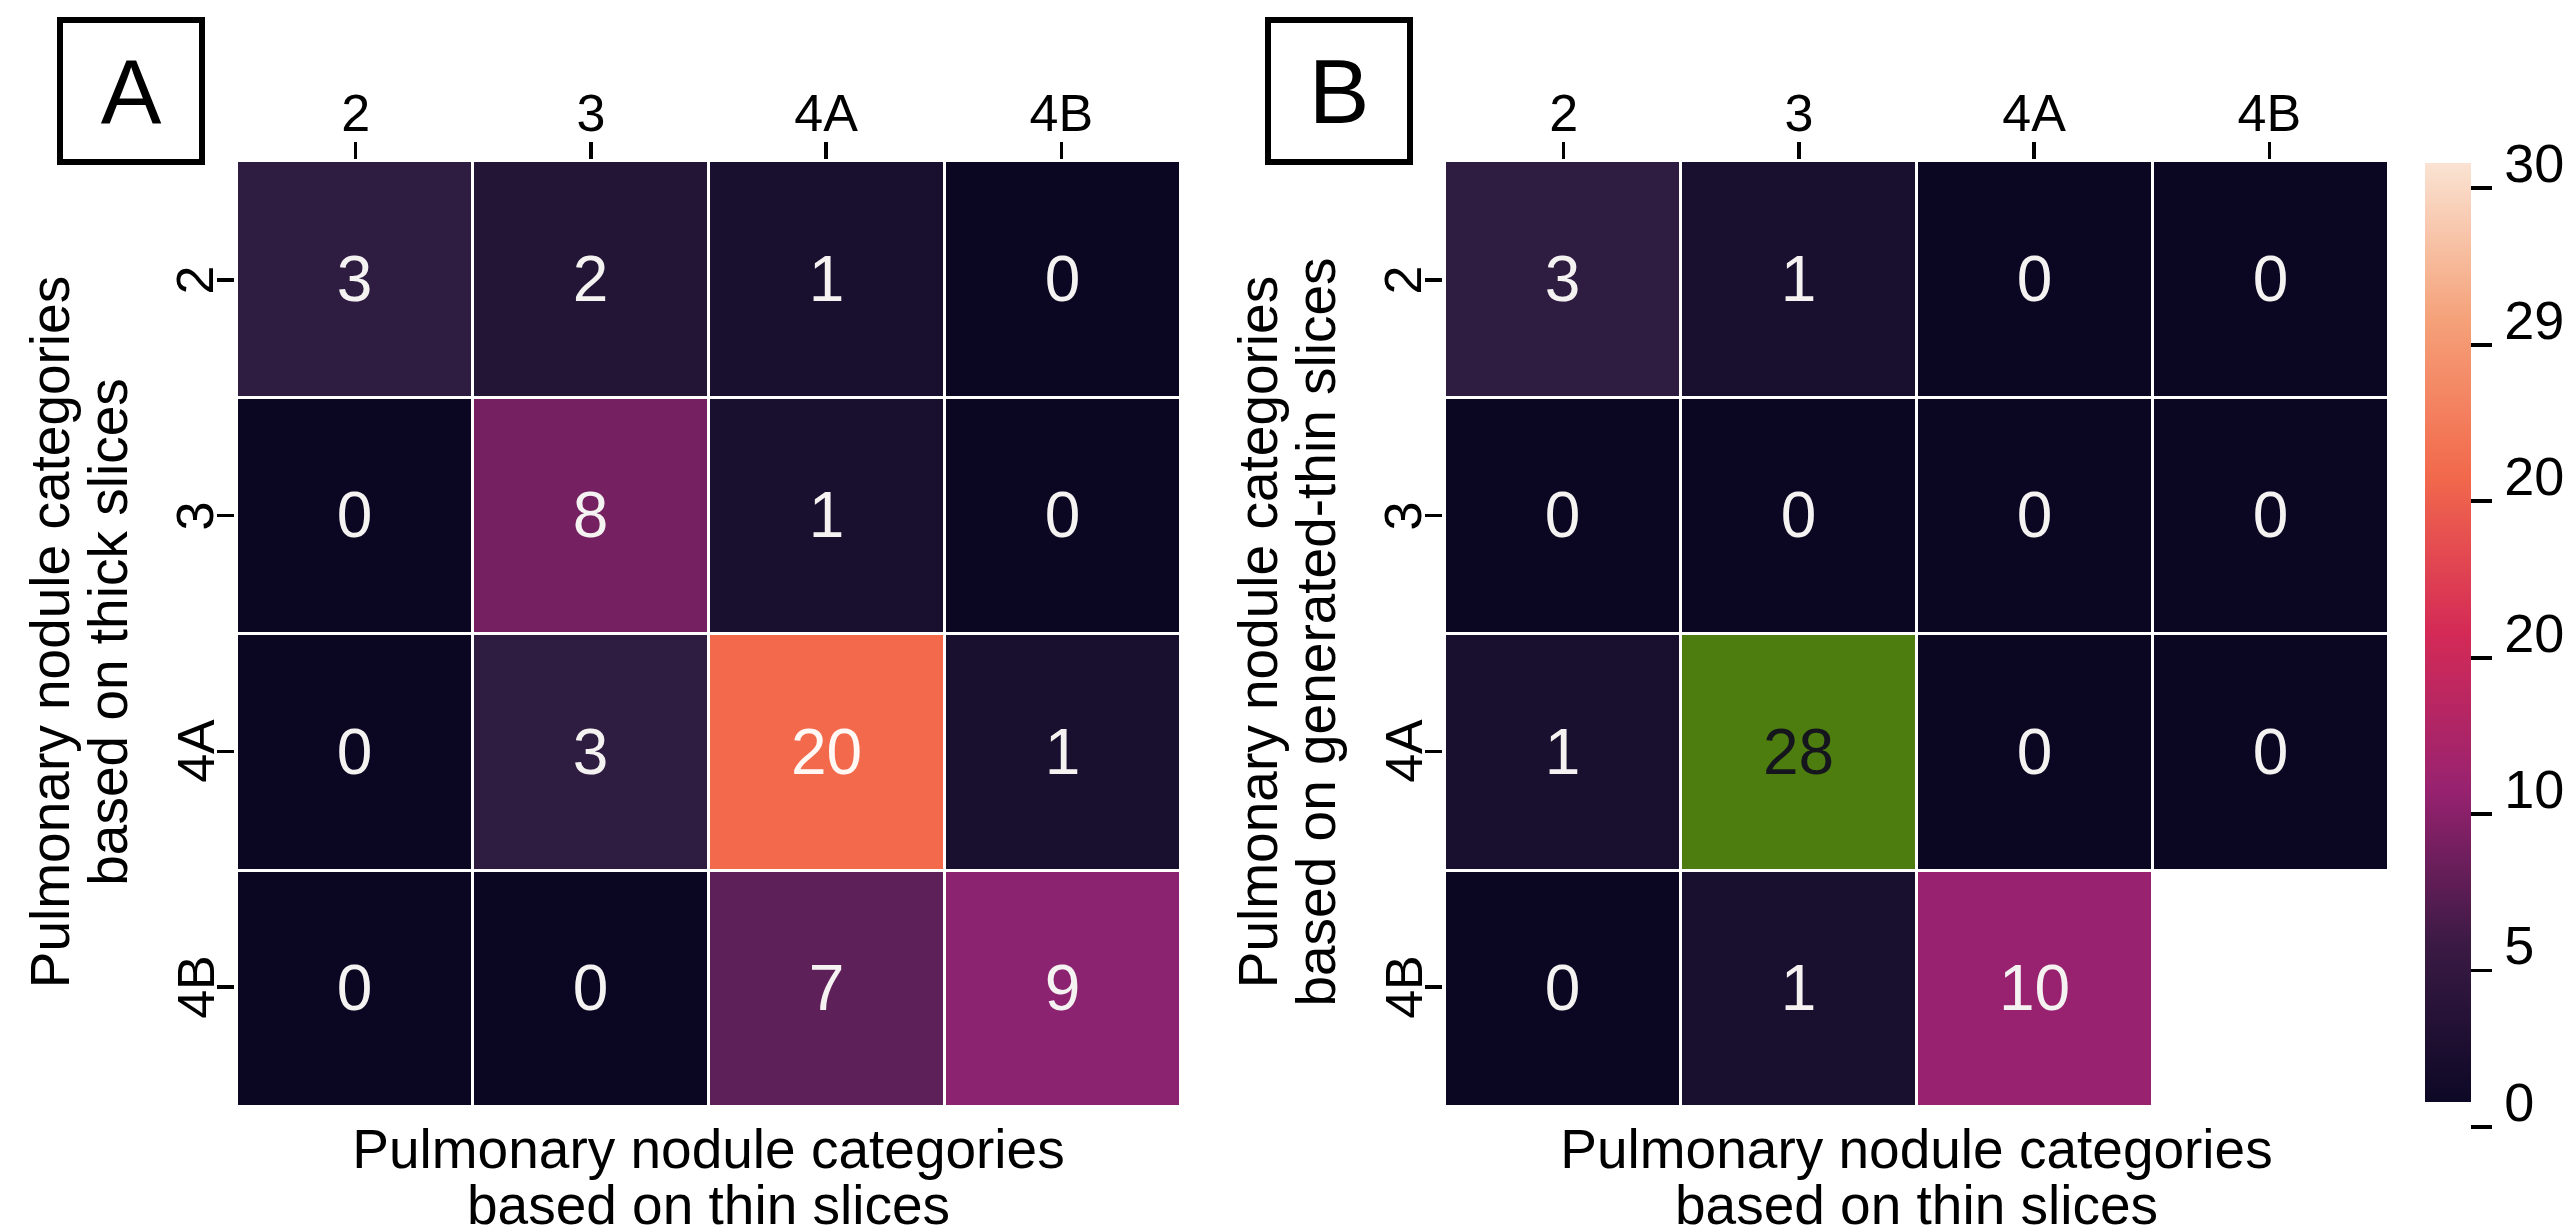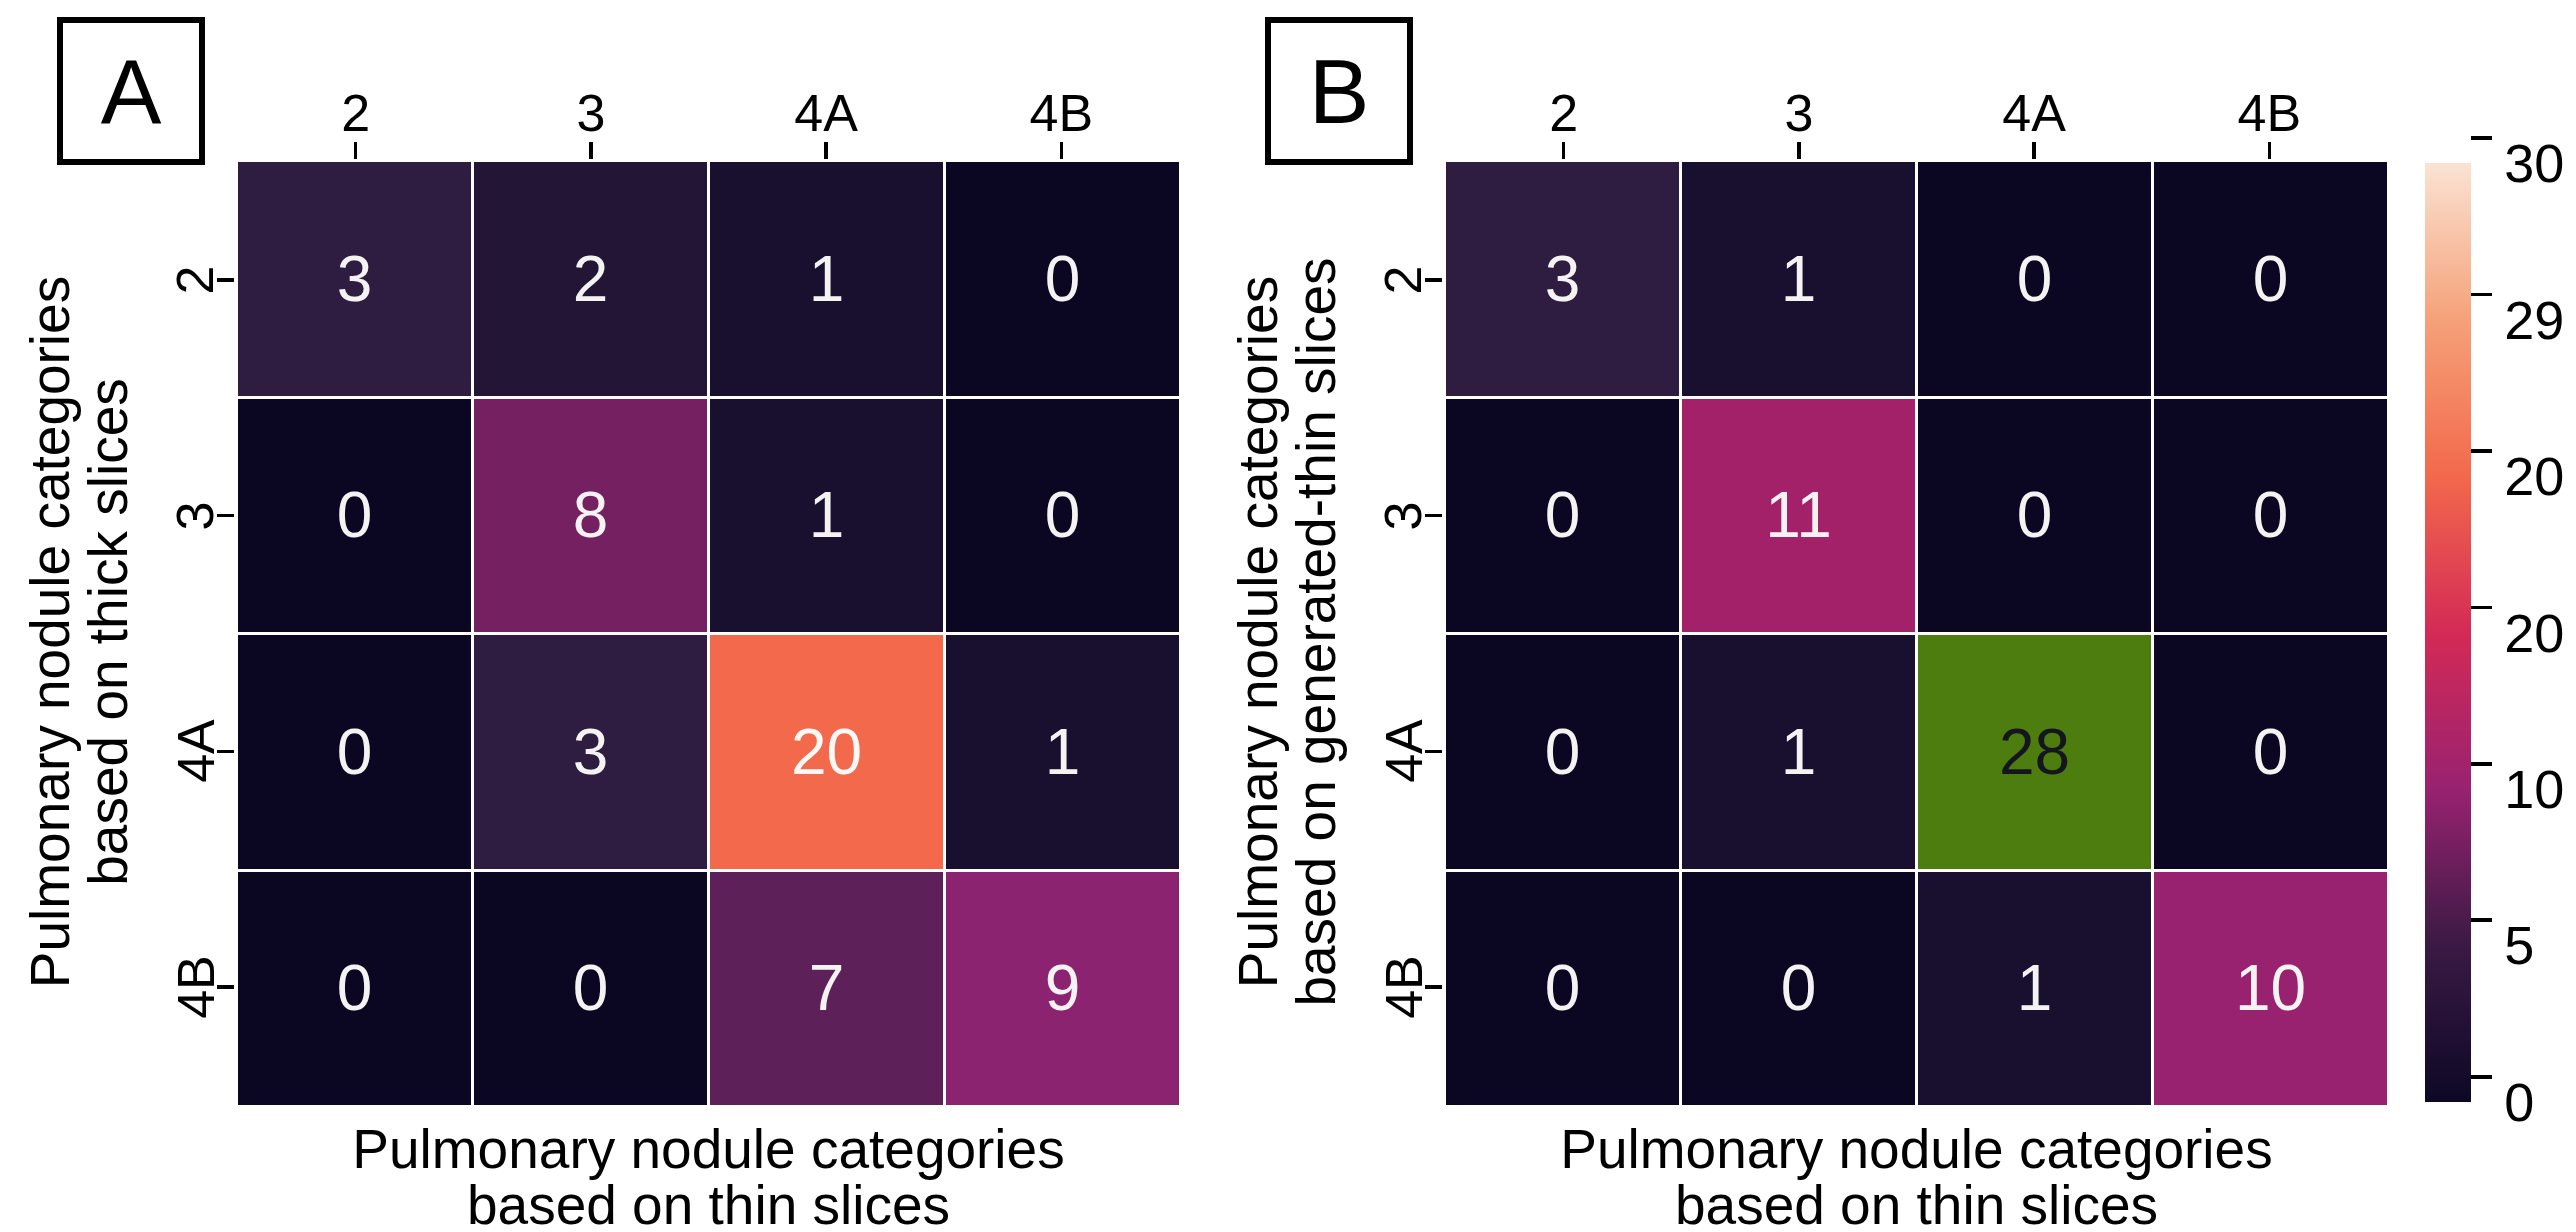--- a/index.html
+++ b/index.html
@@ -43,21 +43,21 @@
   .ylabel span { display:block; white-space:nowrap; }
 
   .xlabel { position:absolute; left:238px; top:1121px; width:941px; text-align:center;
             font-size:55px; line-height:56px; }
   .xlabel span { display:block; white-space:nowrap; }
 
   .colorbar { position:absolute; left:2425px; top:163px; width:46px; height:939px;
               background:#888; }
   .cbar-ticks { position:absolute; left:2471px; top:163px; width:105px; height:939px; }
   .cbar-tick { position:absolute; left:0; transform:translateY(-50%);
-               display:flex; align-items:flex-start; gap:12.2px; }
+               display:flex; align-items:flex-end; gap:12.2px; }
   .cbar-tick b { width:21px; height:3.7px; background:#000; flex:0 0 auto; }
   .cbar-tick span { font-size:54px; line-height:1; }
 </style>
 </head>
 <body>
 
 <div class="figure">
 
   <div class="panel a">
     <div class="letter-box">
@@ -190,21 +190,20 @@
         <i>
           <b></b>
         </i>
       </div>
     <div class="heatmap">
         <div class="cell" style="background: rgb(47, 28, 65); color: rgb(245, 242, 242);">3</div>
         <div class="cell" style="background: rgb(25, 15, 46); color: rgb(245, 242, 242);">1</div>
         <div class="cell" style="background: rgb(11, 7, 34); color: rgb(245, 242, 242);">0</div>
         <div class="cell" style="background: rgb(11, 7, 34); color: rgb(245, 242, 242);">0</div>
         <div class="cell" style="background: rgb(11, 7, 34); color: rgb(245, 242, 242);">0</div>
-        <div class="cell" style="background: rgb(163, 33, 104); color: rgb(245, 242, 242);">11</div>
         <div class="cell" style="background: rgb(11, 7, 34); color: rgb(245, 242, 242);">0</div>
         <div class="cell" style="background: rgb(11, 7, 34); color: rgb(245, 242, 242);">0</div>
         <div class="cell" style="background: rgb(11, 7, 34); color: rgb(245, 242, 242);">0</div>
         <div class="cell" style="background: rgb(25, 15, 46); color: rgb(245, 242, 242);">1</div>
         <div class="cell" style="background: #4d7c0f; color: rgb(21, 21, 30);">28</div>
         <div class="cell" style="background: rgb(11, 7, 34); color: rgb(245, 242, 242);">0</div>
         <div class="cell" style="background: rgb(11, 7, 34); color: rgb(245, 242, 242);">0</div>
         <div class="cell" style="background: rgb(11, 7, 34); color: rgb(245, 242, 242);">0</div>
         <div class="cell" style="background: rgb(25, 15, 46); color: rgb(245, 242, 242);">1</div>
         <div class="cell" style="background: rgb(152, 34, 112); color: rgb(245, 242, 242);">10</div>

